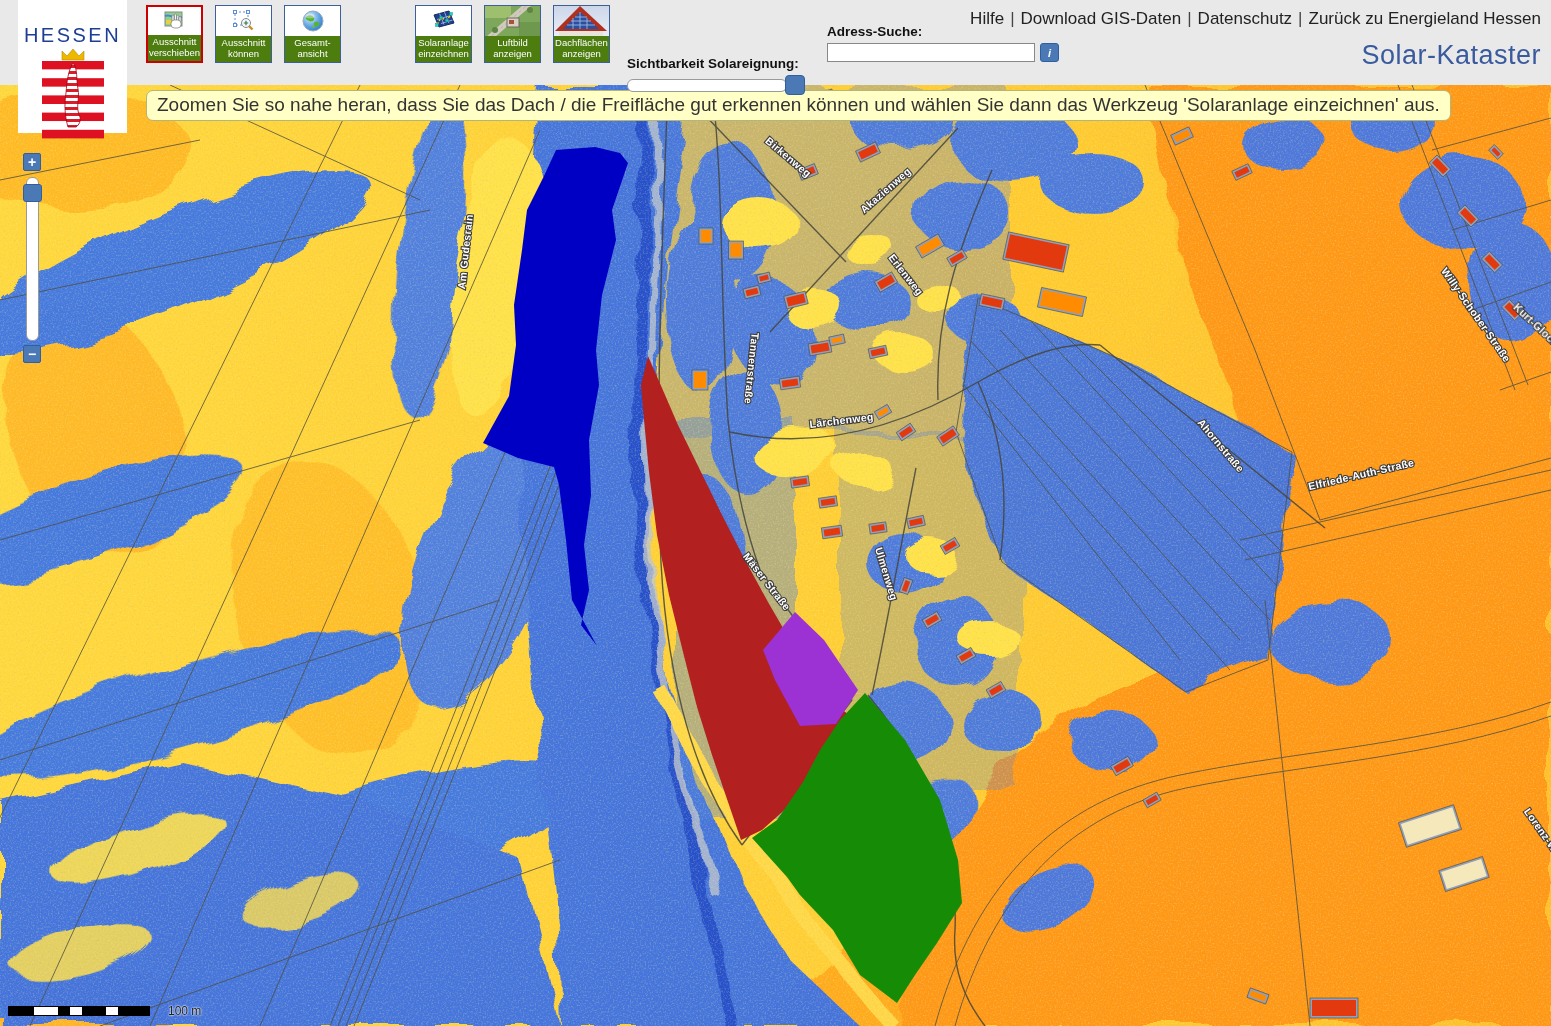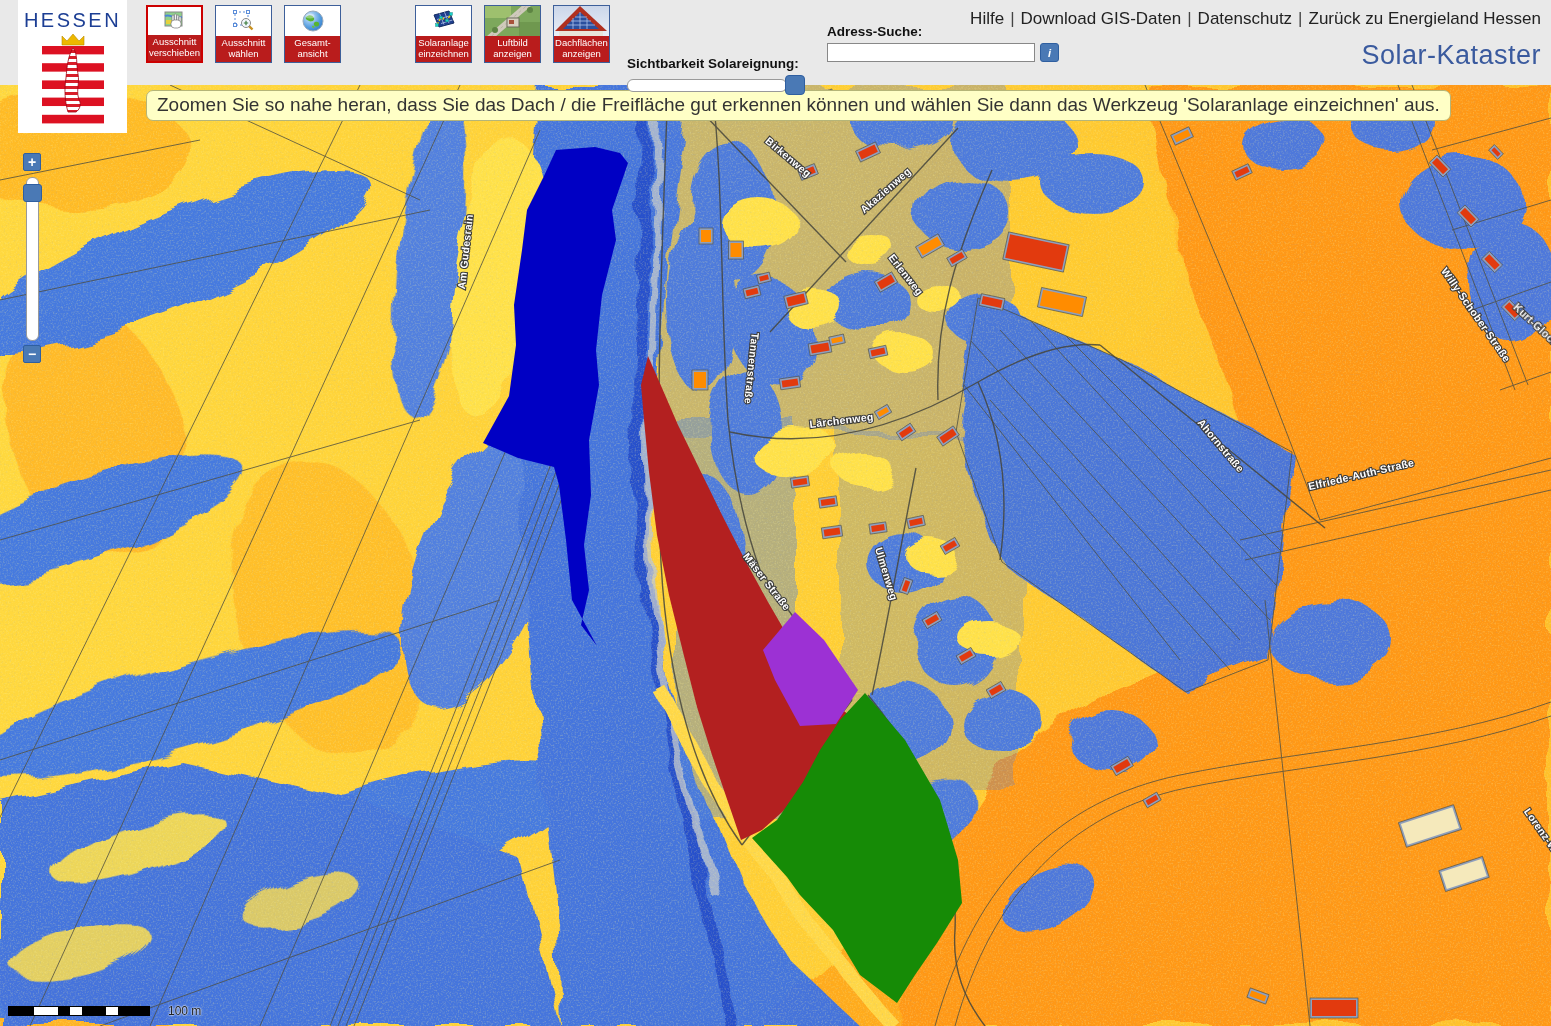--- a/index.html
+++ b/index.html
@@ -5,21 +5,21 @@
   html,body{margin:0;padding:0;background:#777;}
   .app{position:relative;width:1551px;height:1026px;overflow:hidden;
        font-family:"Liberation Sans",sans-serif;background:#e9e9e9;}
   
   .header{position:absolute;left:0;top:0;width:1551px;height:85px;background:#e9e9e9;z-index:30;}
   .tool-group{position:absolute;top:5px;display:flex;gap:12px;}
   .tg-nav{left:146px;} .tg-layers{left:415px;}
   .btn{box-sizing:border-box;width:57px;height:58px;border:1px solid #3d5f9a;background:#fff;
        display:flex;flex-direction:column;padding:0;cursor:pointer;}
   .btn .ic{flex:1;display:flex;align-items:center;justify-content:center;background:#fff;overflow:hidden;}
-  .btn .lbl{background:#b91c1c;color:#fff;font-size:9.5px;line-height:10.5px;padding:2px 0 3px;text-align:center;}
+  .btn .lbl{background:#4d7c0f;color:#fff;font-size:9.5px;line-height:10.5px;padding:2px 0 3px;text-align:center;}
   .btn.active{border:2px solid #cc0000;}
   .btn.photo .ic{padding:0;}
   .slider-block{position:absolute;left:627px;top:27px;margin-top:29px;}
   .slider-label{font-size:13.5px;color:#111;font-weight:bold;}
   .slider{position:relative;width:176px;height:14px;margin-top:7px;}
   .slider .track{position:absolute;left:0;top:1px;width:158px;height:11px;background:#fff;
                  border:1px solid #9a9a9a;border-radius:6px;}
   .slider .handle{position:absolute;left:158px;top:-3px;width:18px;height:18px;background:#4a79b5;
                   border:1px solid #2f5fa0;border-radius:4px;cursor:pointer;}
   .search-block{position:absolute;left:827px;top:24px;}
@@ -28,21 +28,21 @@
   .search-input{width:200px;height:15px;border:1px solid #888;font-size:12px;padding:1px 3px;background:#fff;}
   .info-btn{width:17px;height:17px;margin-left:5px;background:#4a79b5;border:1px solid #2f5fa0;
             border-radius:3px;color:#fff;font-size:11px;font-weight:bold;font-style:italic;
             display:flex;align-items:center;justify-content:center;cursor:pointer;}
   .top-links{position:absolute;right:10px;top:9px;font-size:17px;color:#222;}
   .top-links .lnk{cursor:pointer;}
   .top-links .sep{margin:0 6px;color:#444;}
   .app-title{position:absolute;right:10px;top:40px;font-size:27px;color:#3a5a9e;letter-spacing:.5px;}
   
   .logo{position:absolute;left:18px;top:0;width:109px;height:133px;background:#fff;z-index:40;text-align:center;}
-  .logo .word{margin-top:9px;font-size:20px;letter-spacing:2.5px;color:#1c3e94;font-weight:500;}
+  .logo .word{margin-top:24px;font-size:20px;letter-spacing:2.5px;color:#1c3e94;font-weight:500;}
   
   .map{position:absolute;left:0;top:85px;width:1551px;height:941px;overflow:hidden;background:#ffc832;cursor:default;}
   .map svg.base{position:absolute;left:0;top:0;}
   .street-label{font-size:10.5px;font-weight:bold;fill:#fff;stroke:#3c3c3c;stroke-width:2.2px;
                 paint-order:stroke;letter-spacing:.3px;text-anchor:middle;
                 font-family:"Liberation Sans",sans-serif;}
   .notice{position:absolute;left:146px;top:5px;background:#ffffc6;border:1px solid #b5b578;
           padding:3px 10px 4px;font-size:19px;color:#333;white-space:nowrap;border-radius:7px;z-index:20;}
   .zoomctl{position:absolute;left:22px;top:68px;z-index:20;}
   .zbtn{position:absolute;width:18px;height:18px;background:#4a79b5;border:1px solid #2f5fa0;border-radius:2px;
@@ -479,21 +479,21 @@
               <rect x="2.5" y="2.5" width="3" height="3"></rect>
                 <rect x="15.5" y="2.5" width="3" height="3"></rect>
               <rect x="2.5" y="15.5" width="3" height="3"></rect>
                 <rect x="15.5" y="15.5" width="3" height="3"></rect>
             </g>
             <circle cx="15" cy="15" r="4.5" fill="#f4f8ff" stroke="#888"></circle>
             <path d="M15 12.8 v4.4 M12.8 15 h4.4" stroke="#3a7a3a" stroke-width="1.2"></path>
             <line x1="18.3" y1="18.3" x2="21.5" y2="21.5" stroke="#c89020" stroke-width="2.4"></line>
           </svg>
         </span>
-        <span class="lbl"><span>Ausschnitt</span><br><span>wählen</span></span>
+        <span class="lbl"><span>Ausschnitt</span><br><span>können</span></span>
       </button>
       <button class="btn">
         <span class="ic">
           <svg width="26" height="26" viewBox="0 0 26 26">
             <defs>
                 <radialGradient id="gg" cx=".35" cy=".3" r=".9">
               <stop offset="0" stop-color="#d9ecff"></stop>
                   <stop offset=".55" stop-color="#59a0e0"></stop>
               <stop offset="1" stop-color="#1f6ac0"></stop>
                 </radialGradient>

